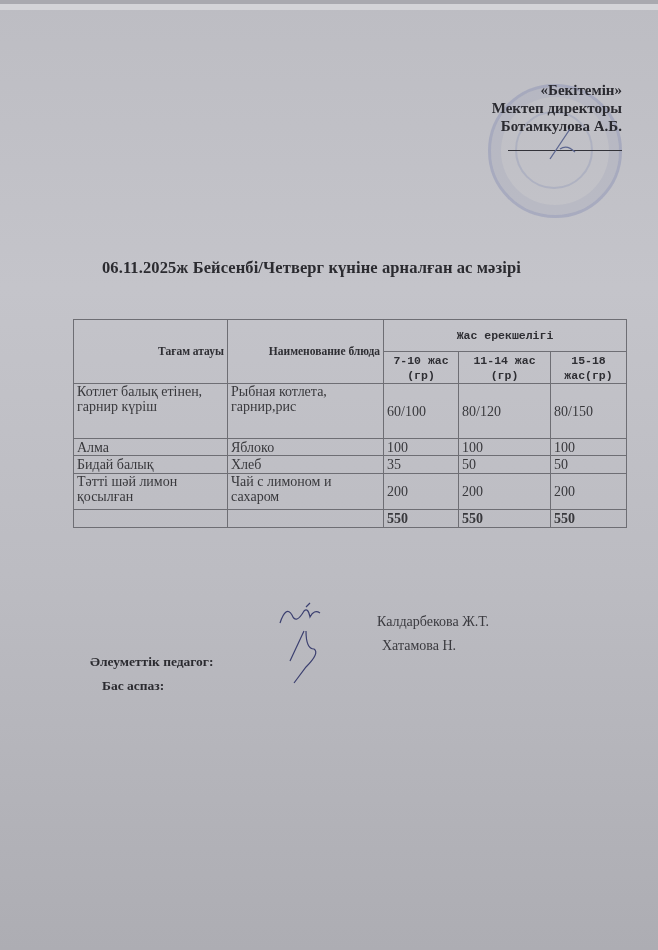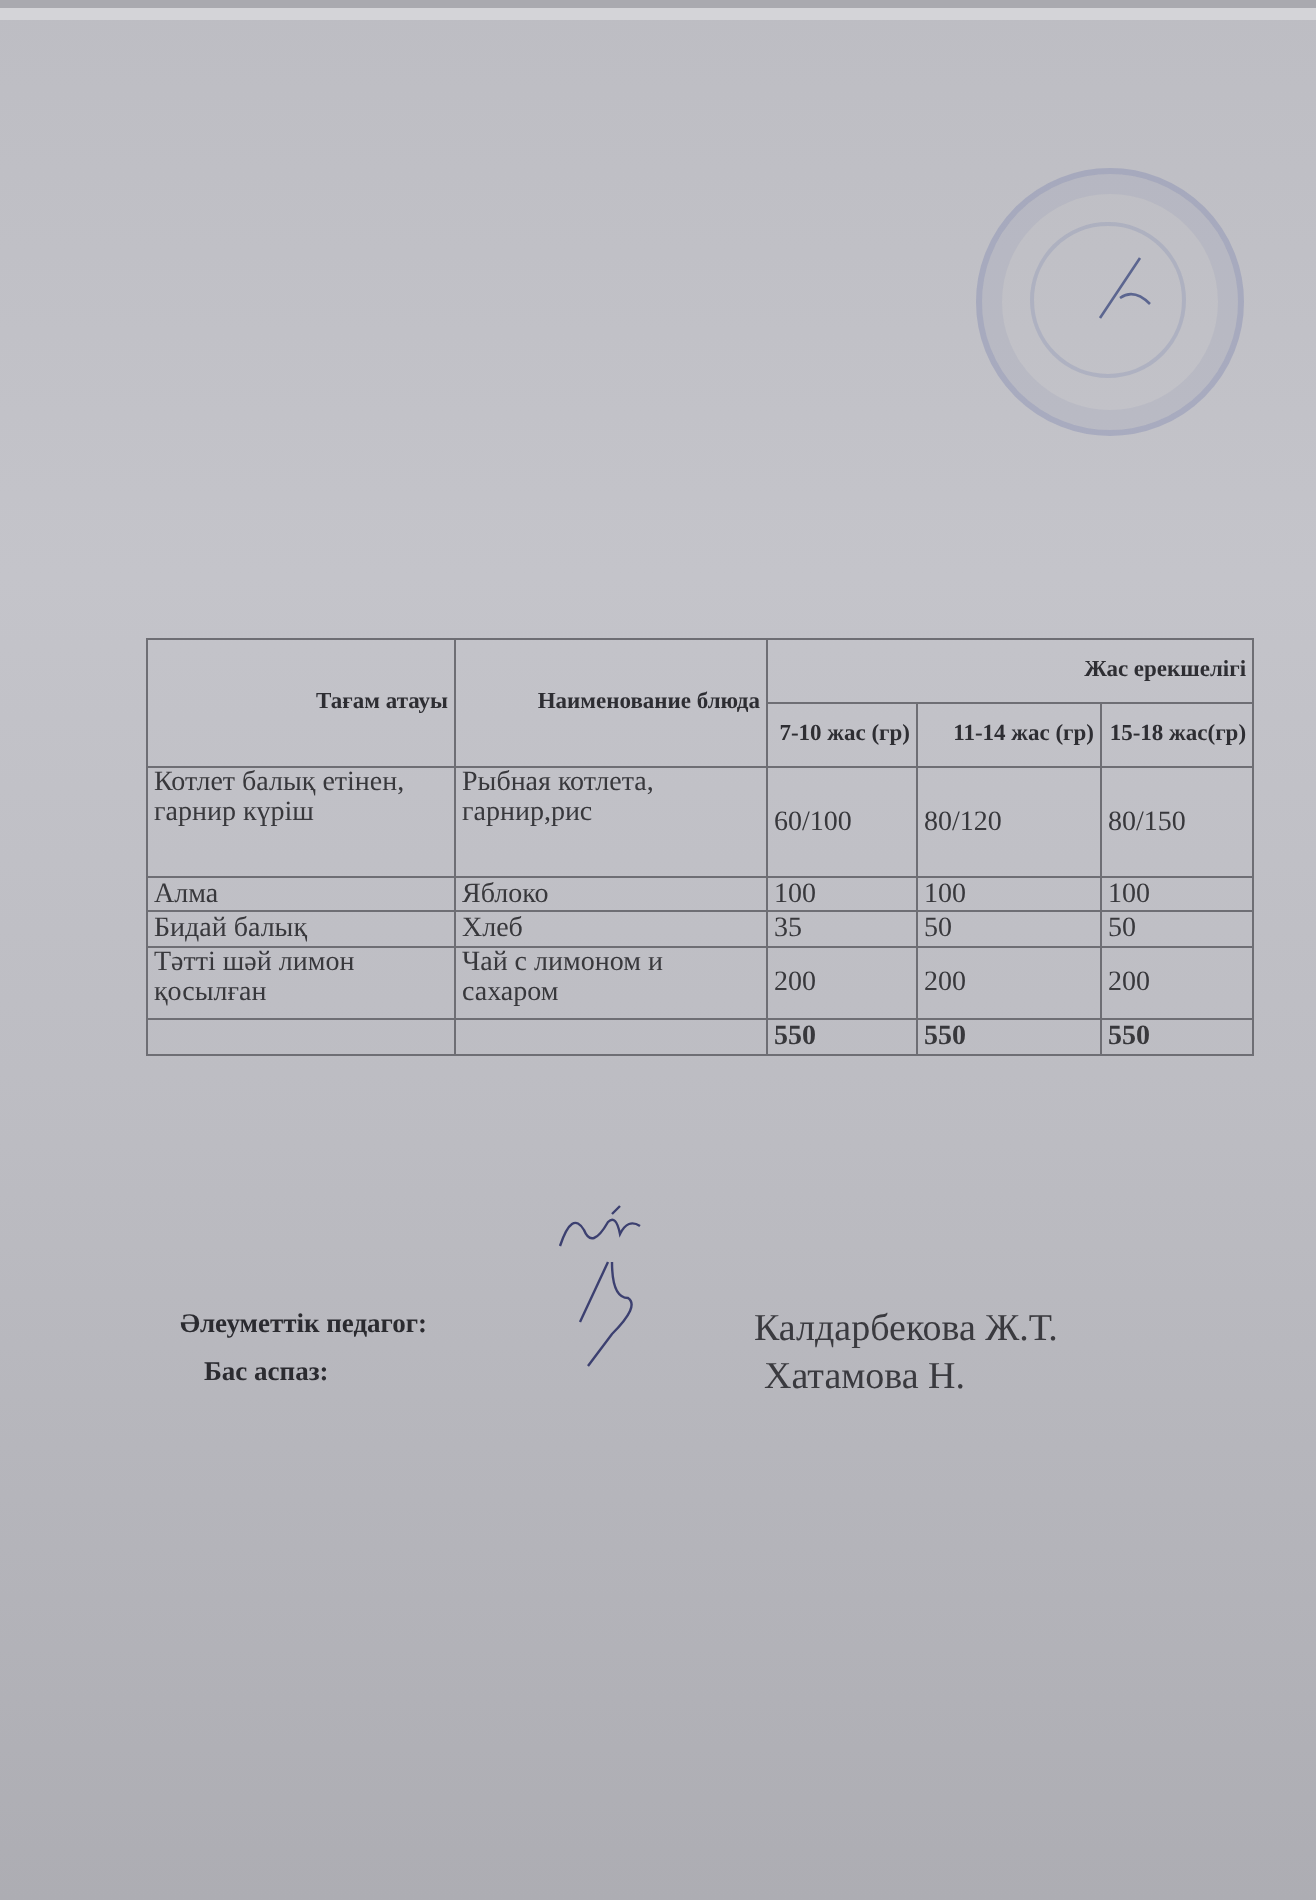--- a/index.html
+++ b/index.html
@@ -46,43 +46,50 @@
   }
   table.menu {
     position: absolute; left: 73px; top: 315px; width: 553px;
     border-collapse: collapse; table-layout: fixed;
   }
   table.menu td, table.menu th {
     border: 1px solid #6e6e74; padding: 0 3px; vertical-align: middle;
     font-size: 14px; line-height: 15px; color: #38383c;
   }
   table.menu th { font-weight: bold; font-size: 11.5px; color: #2e2e33; text-align: right; }
-  table.menu th.center { text-align: right; }
+  table.menu th.center { text-align: center; font-family: Liberation Mono, monospace; }
   table.menu td.num { text-align: left; }
   table.menu td.bold { font-weight: bold; }
   table.menu td.top { vertical-align: top; }
   .signatures { position: absolute; left: 90px; top: 607px; width: 450px; height: 80px; }
   .sig-role { position: absolute; font-weight: bold; font-size: 13.5px; color: #2b2b30; margin-top: 41px; }
-  .sig-name { position: absolute; font-size: 19px; color: #3a3a3f; margin-top: 40px; }
+  .sig-name { position: absolute; font-size: 14px; color: #3a3a3f; }
 </style>
 </head>
 <body>
 
 <div class="page">
   <div class="top-edge"></div>
 
   <div class="stamp">
       <div class="stamp-inner"></div>
     </div>
 
+  <div class="approval">
+    <div>«Бекітемін»</div>
+    <div>Мектеп директоры</div>
+    <div>Ботамкулова А.Б.</div>
+    <div class="sig-line"></div>
+  </div>
 
   <svg class="director-sig" width="40" height="40" viewBox="0 0 40 40">
     <path d="M5 35 L25 5 M15 25 Q22 20 30 28" stroke="#5c6690" stroke-width="1.3" fill="none"></path>
   </svg>
 
+  <div class="title">06.11.2025ж Бейсенбі/Четверг  күніне арналған ас мәзірі</div>
 
   <table class="menu">
     <colgroup>
       <col style="width:154px">
         <col style="width:156px">
         <col style="width:75px">
         <col style="width:92px">
         <col style="width:76px">
     </colgroup>
     <tbody>

